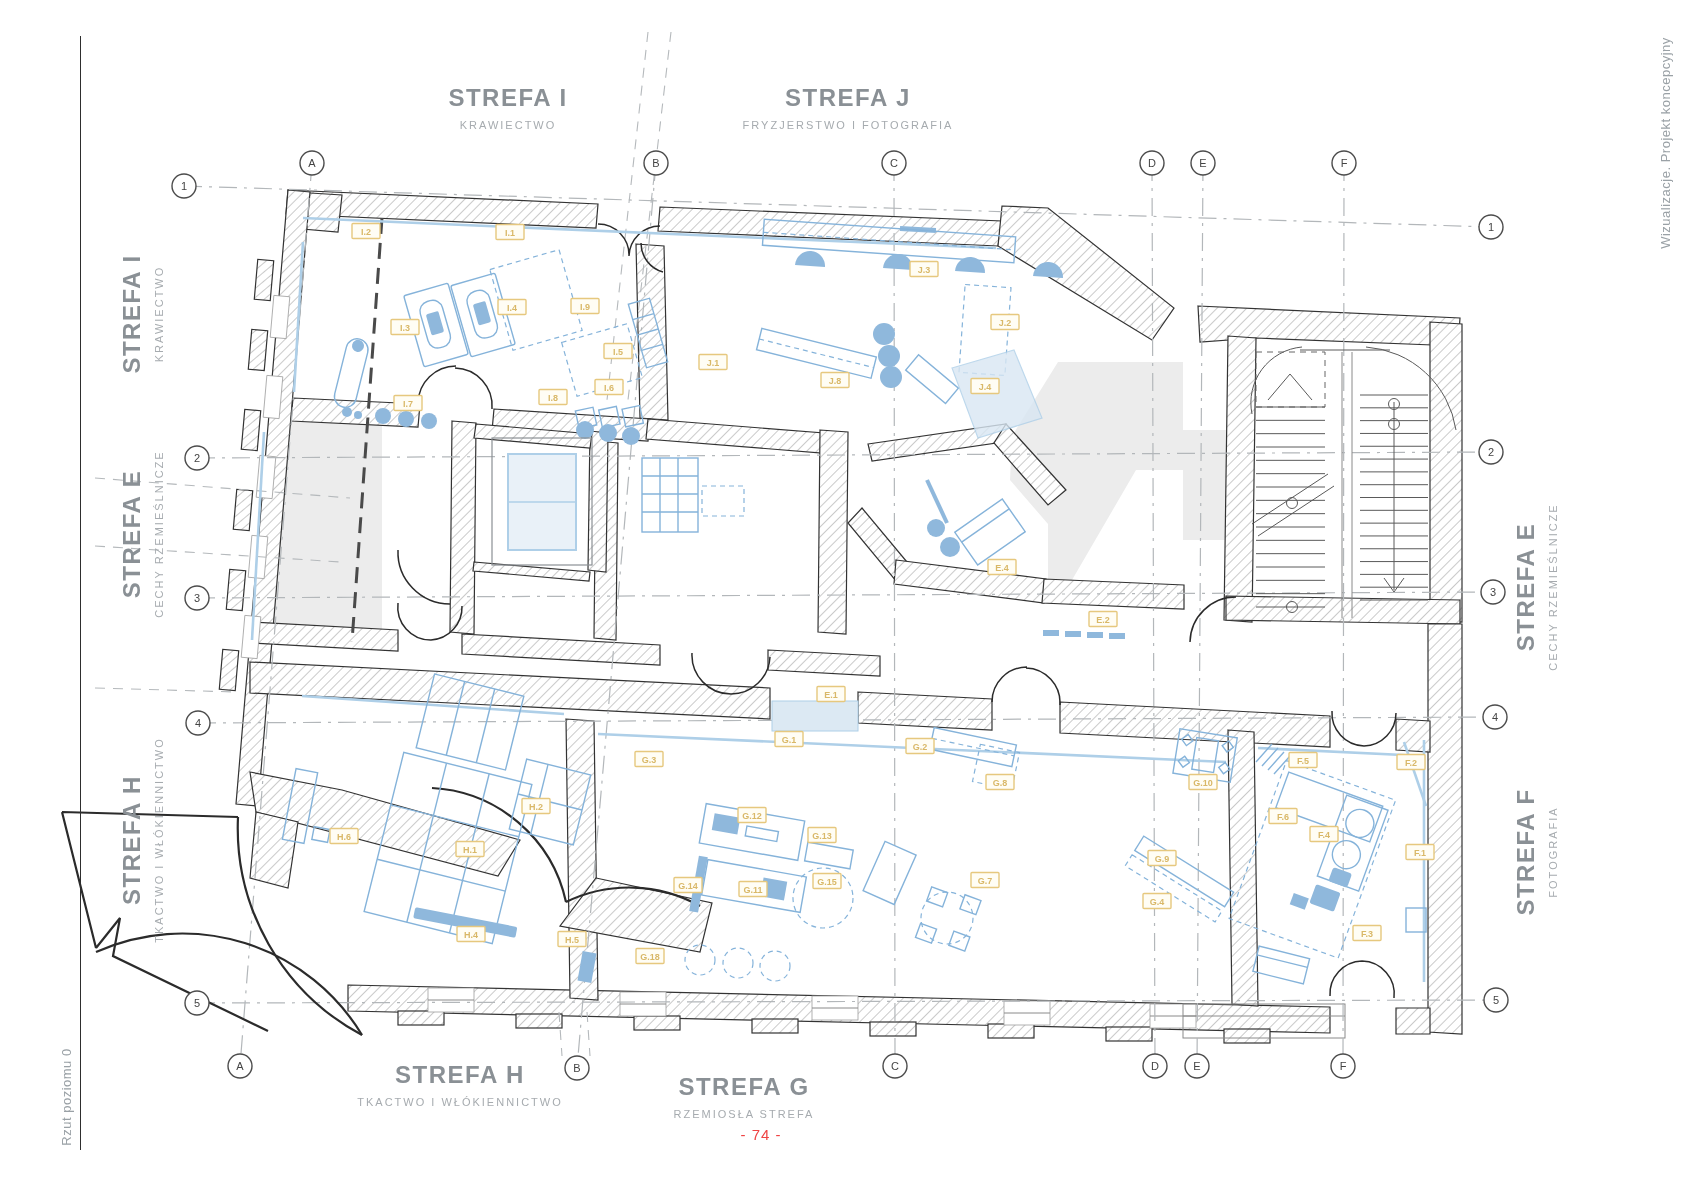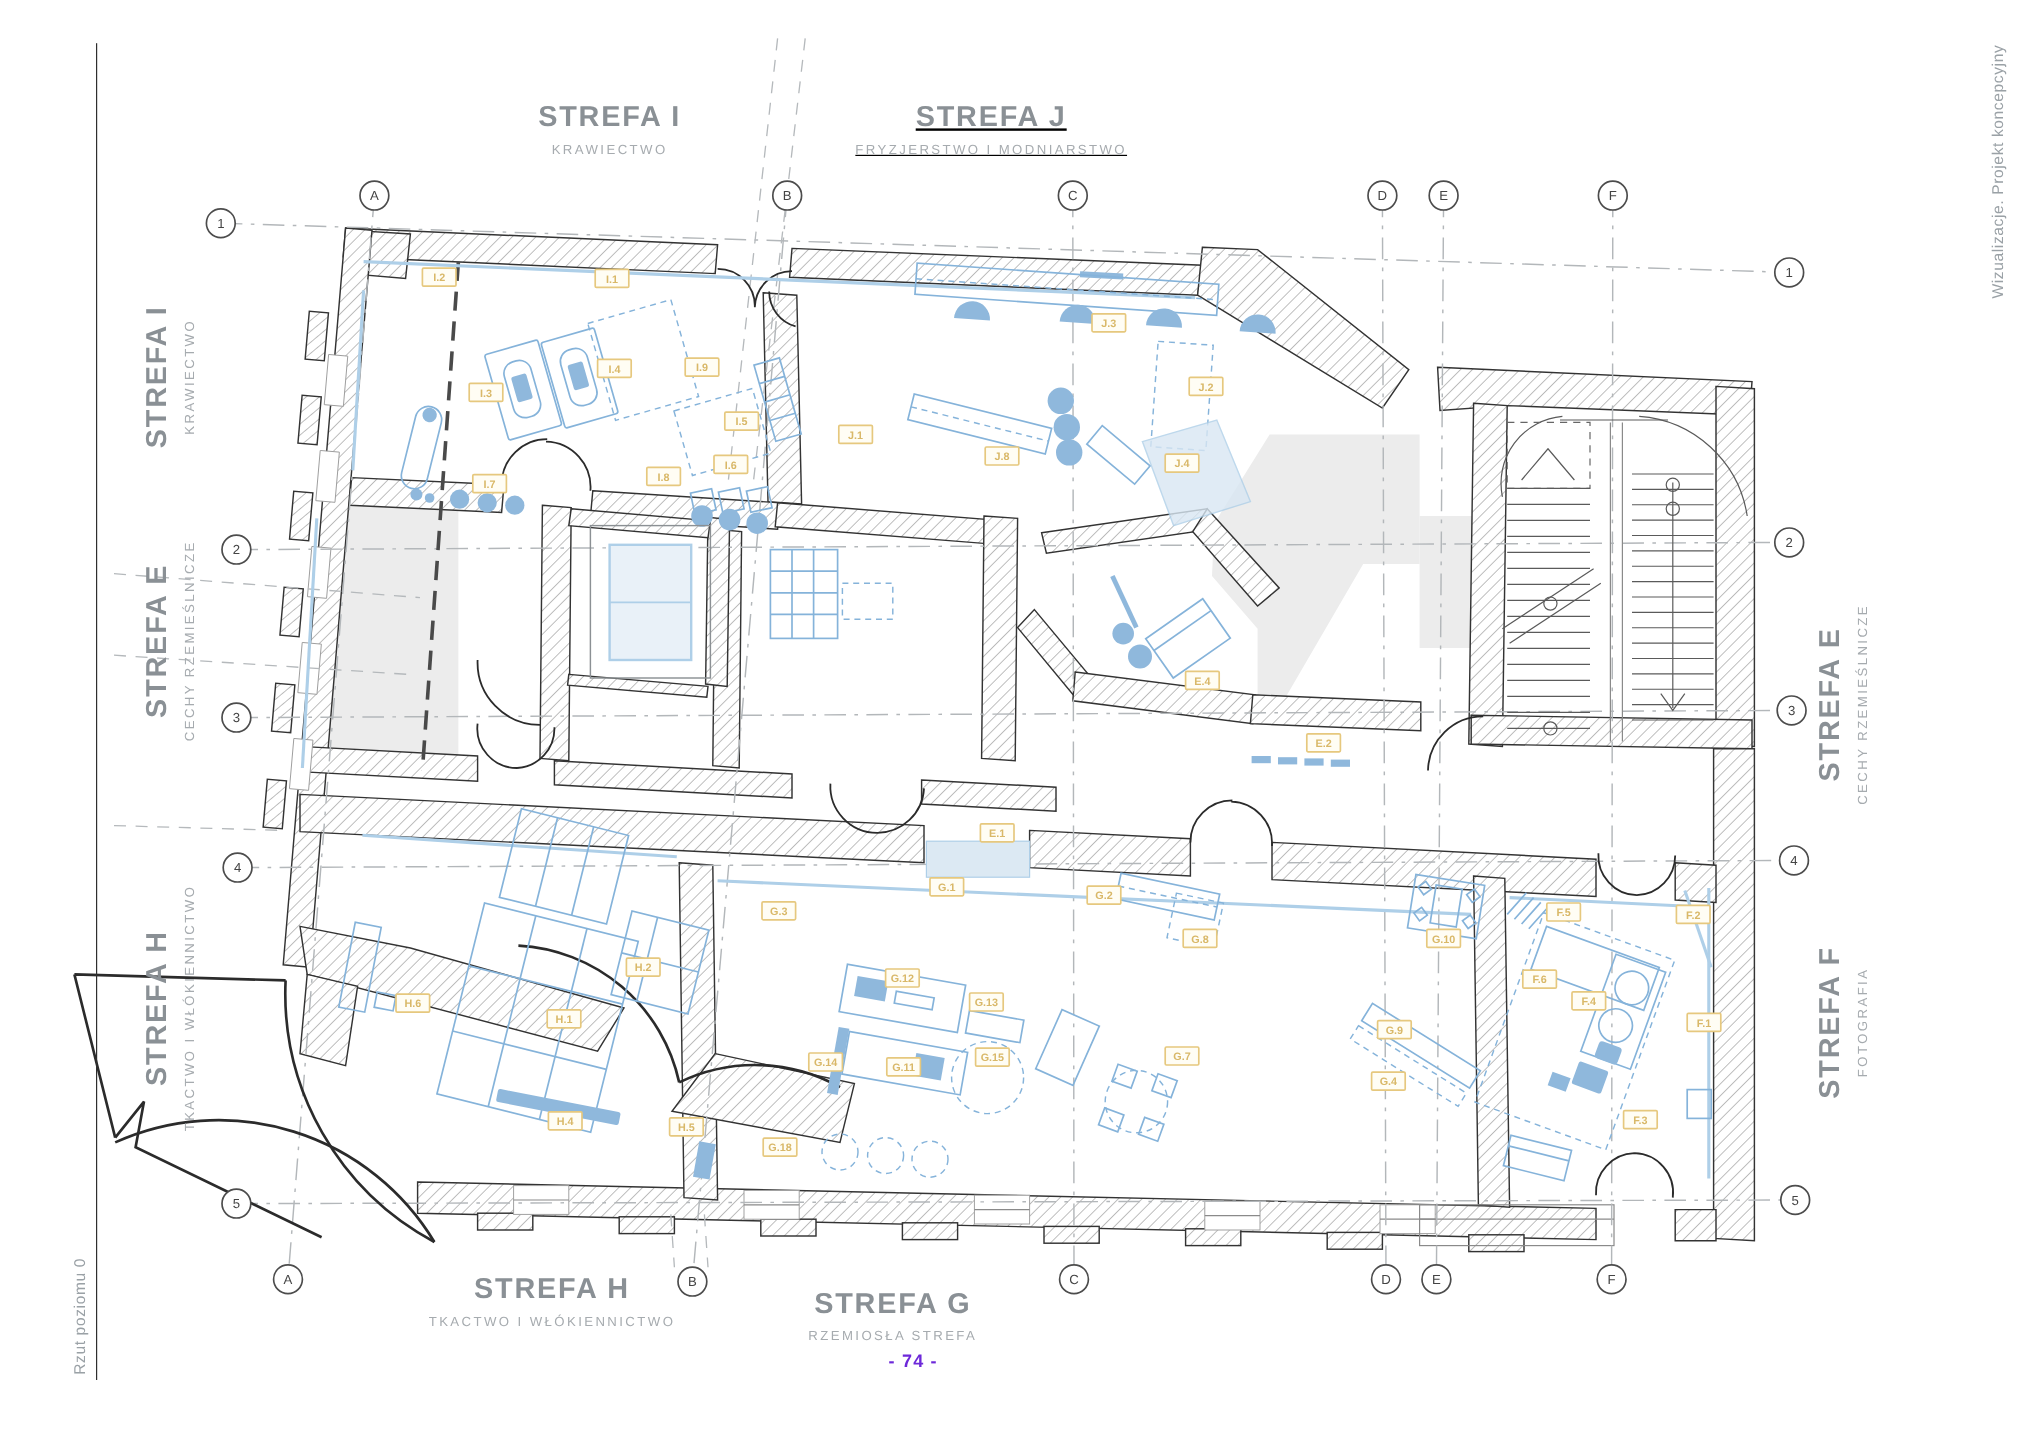--- a/index.html
+++ b/index.html
@@ -5,21 +5,21 @@
   html,body{margin:0;padding:0;}
   body{
     width:1684px;height:1191px;position:relative;background:#ffffff;
     font-family:"Liberation Sans",sans-serif;overflow:hidden;
   }
   .ztitle{font-size:24px;font-weight:700;color:#8a9095;letter-spacing:1.5px;}
   .zsub{font-size:11px;color:#a6abaf;letter-spacing:2px;margin-top:7px;font-weight:400;}
   .hlabel{position:absolute;transform:translate(-50%,0);text-align:center;white-space:nowrap;}
   .vlabel{position:absolute;transform:translate(-50%,-50%) rotate(-90deg);text-align:center;white-space:nowrap;}
   .note{font-size:13px;color:#9aa1a6;letter-spacing:.5px;font-weight:400;}
-  .pagenum{position:absolute;transform:translate(-50%,0);font-size:15px;color:#6d28d9;letter-spacing:1px;font-weight:700;}
+  .pagenum{position:absolute;transform:translate(-50%,0);font-size:15px;color:#ef4444;letter-spacing:1px;font-weight:400;}
   .vrule{position:absolute;left:80px;top:36px;width:1px;height:1114px;background:#2e2e2e;}
   svg{position:absolute;left:0;top:0;}
   .wall{fill:url(#hatch);stroke:#333;stroke-width:1.2;}
   .win{fill:#fff;stroke:#9e9e9e;stroke-width:.8;}
   .gray{fill:#ececec;stroke:none;}
   .axis{stroke:#b3b7ba;stroke-width:1.2;stroke-dasharray:18 7 3 7;fill:none;}
   .cdash{stroke:#b5b9bc;stroke-width:1.1;stroke-dasharray:10 8;fill:none;}
   .bdash{stroke:#4a4a4a;stroke-width:3;stroke-dasharray:16 9;fill:none;}
   .gcirc{fill:#fff;stroke:#4c4c4c;stroke-width:1.4;}
   .gtext{font-family:"Liberation Sans",sans-serif;font-size:11px;fill:#444;text-anchor:middle;}
@@ -552,23 +552,23 @@
       <text class="gtext" x="1496" y="1004">5</text>
     </g>
 </svg>
 
 <div class="vrule"></div>
 
 <div class="hlabel" style="left:508px;top:84px;">
   <div class="ztitle">STREFA I</div>
   <div class="zsub">KRAWIECTWO</div>
 </div>
-<div class="hlabel" style="left:826px;top:84px;text-decoration:underline;">
+<div class="hlabel" style="left:848px;top:84px;">
   <div class="ztitle">STREFA J</div>
-  <div class="zsub">FRYZJERSTWO I MODNIARSTWO</div>
+  <div class="zsub">FRYZJERSTWO I FOTOGRAFIA</div>
 </div>
 
 <div class="vlabel" style="left:141px;top:314px;">
   <div class="ztitle">STREFA I</div>
   <div class="zsub">KRAWIECTWO</div>
 </div>
 <div class="vlabel" style="left:141px;top:534px;">
   <div class="ztitle">STREFA E</div>
   <div class="zsub">CECHY RZEMIEŚLNICZE</div>
 </div>

